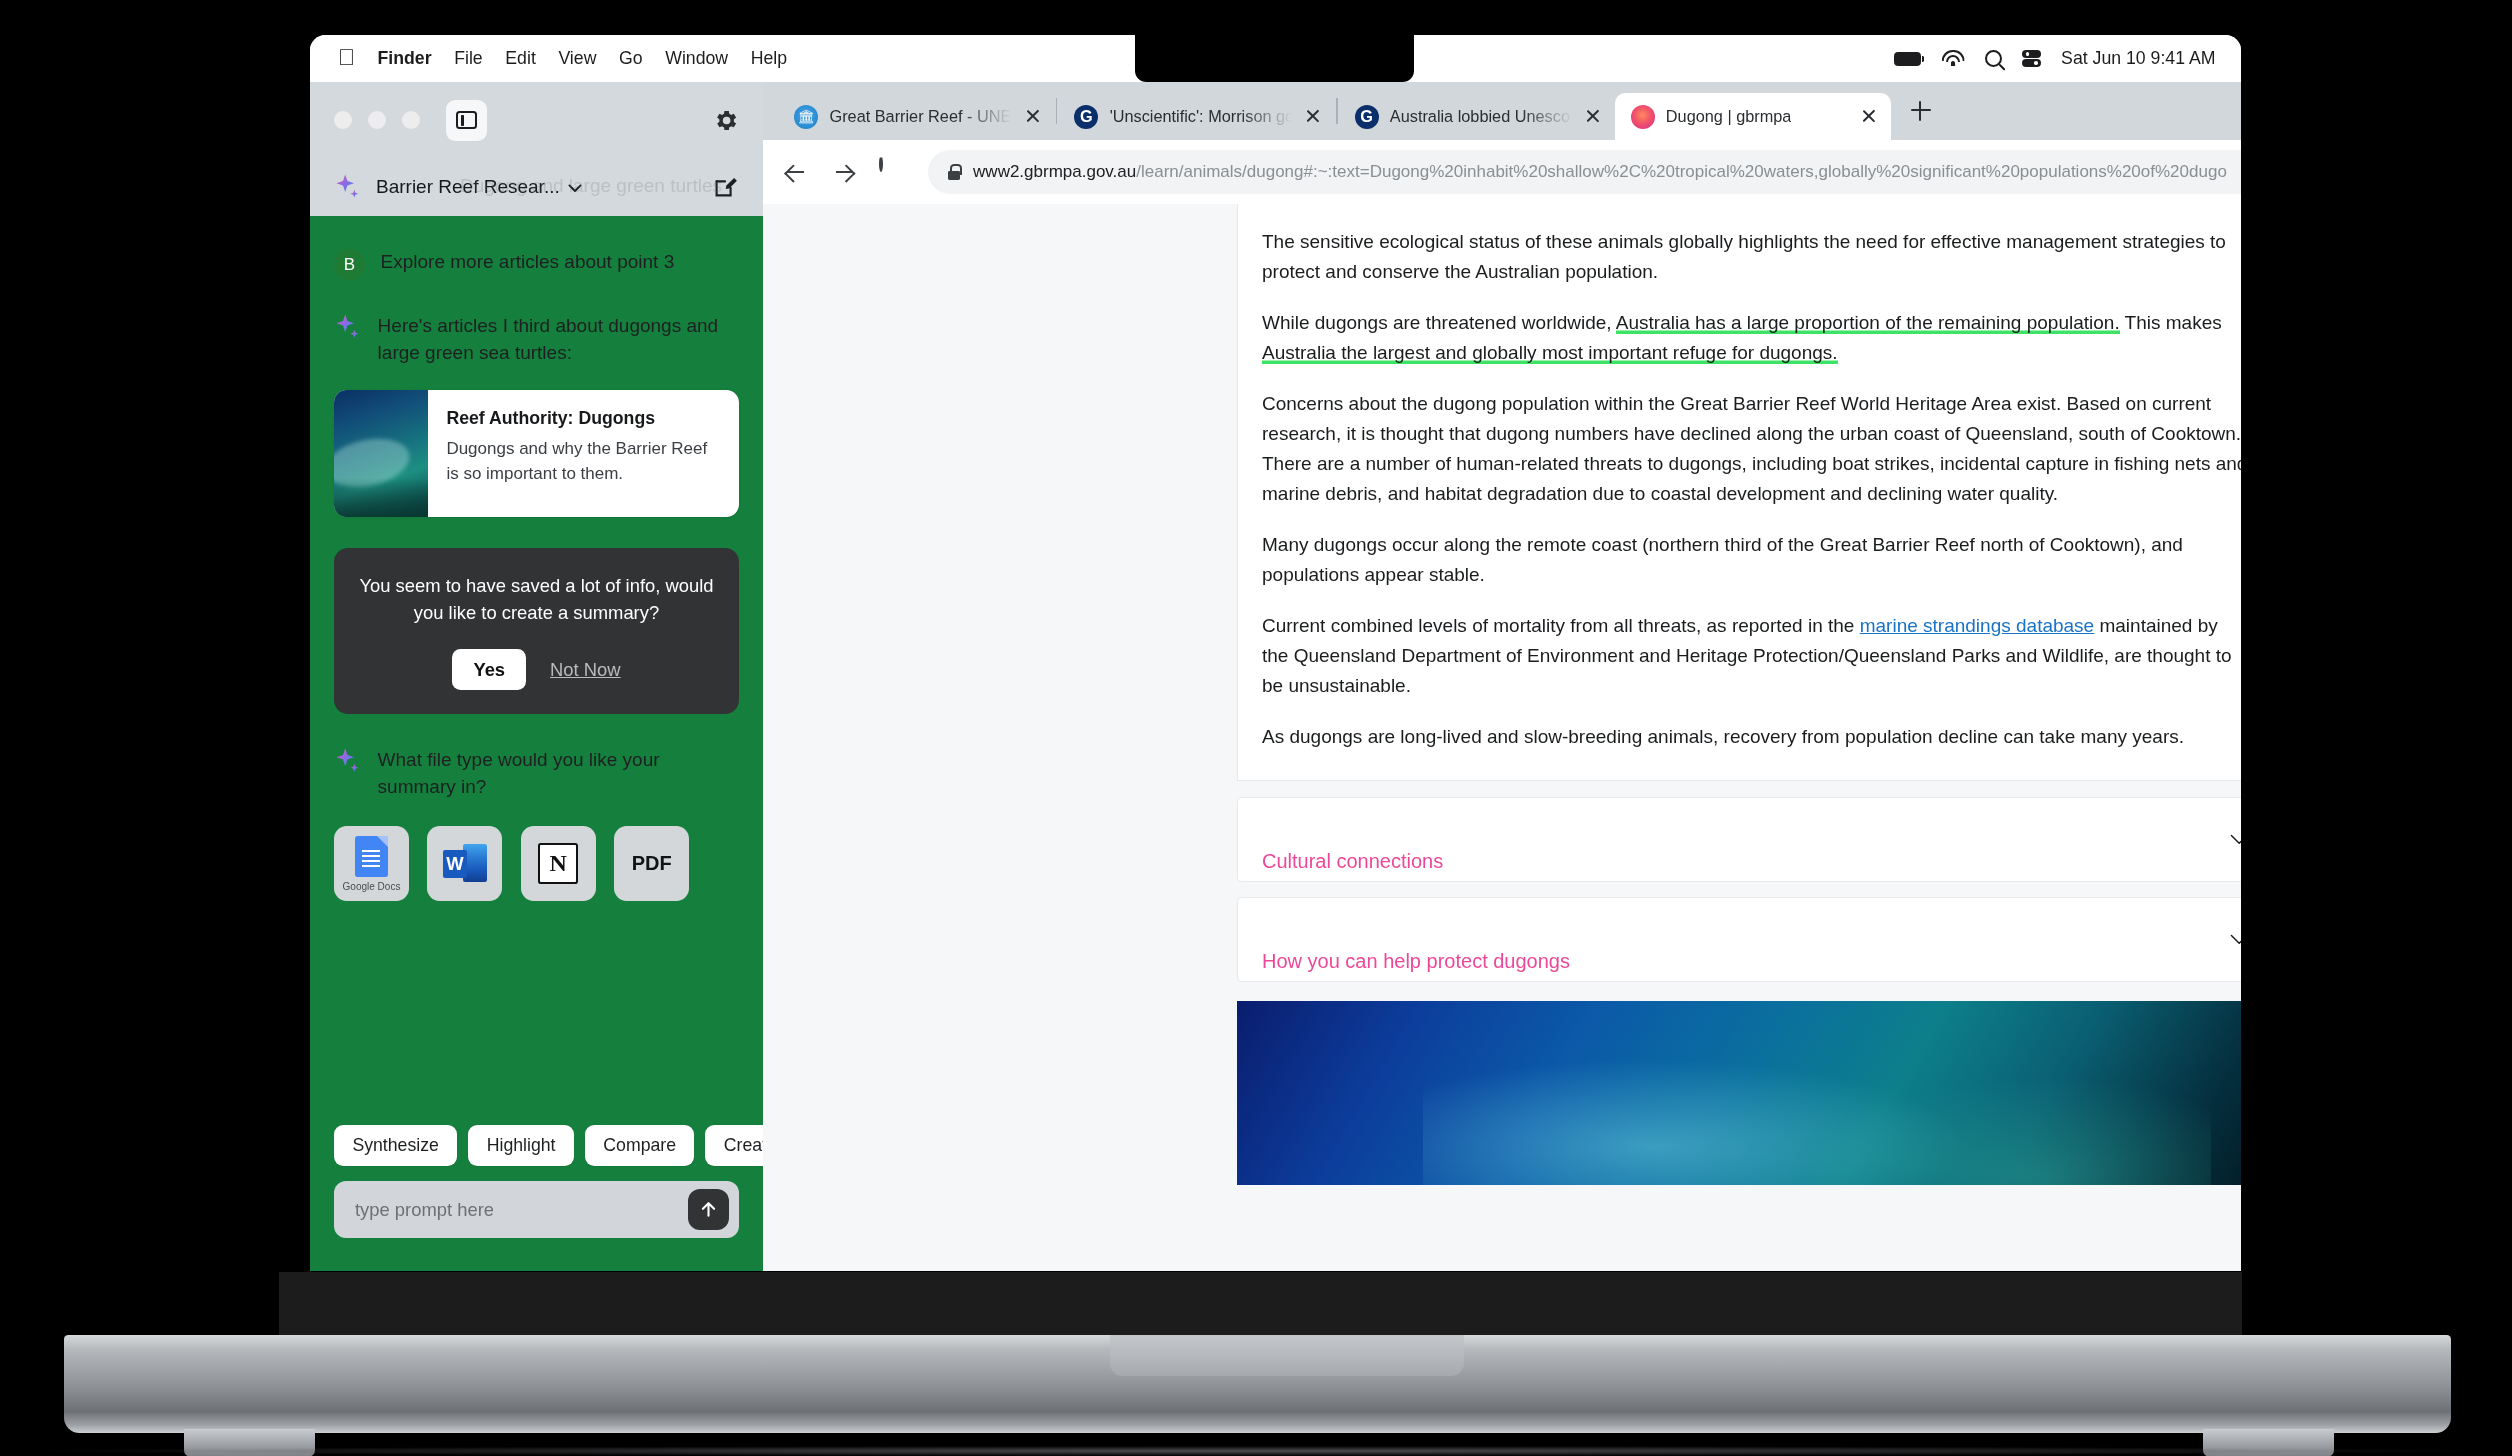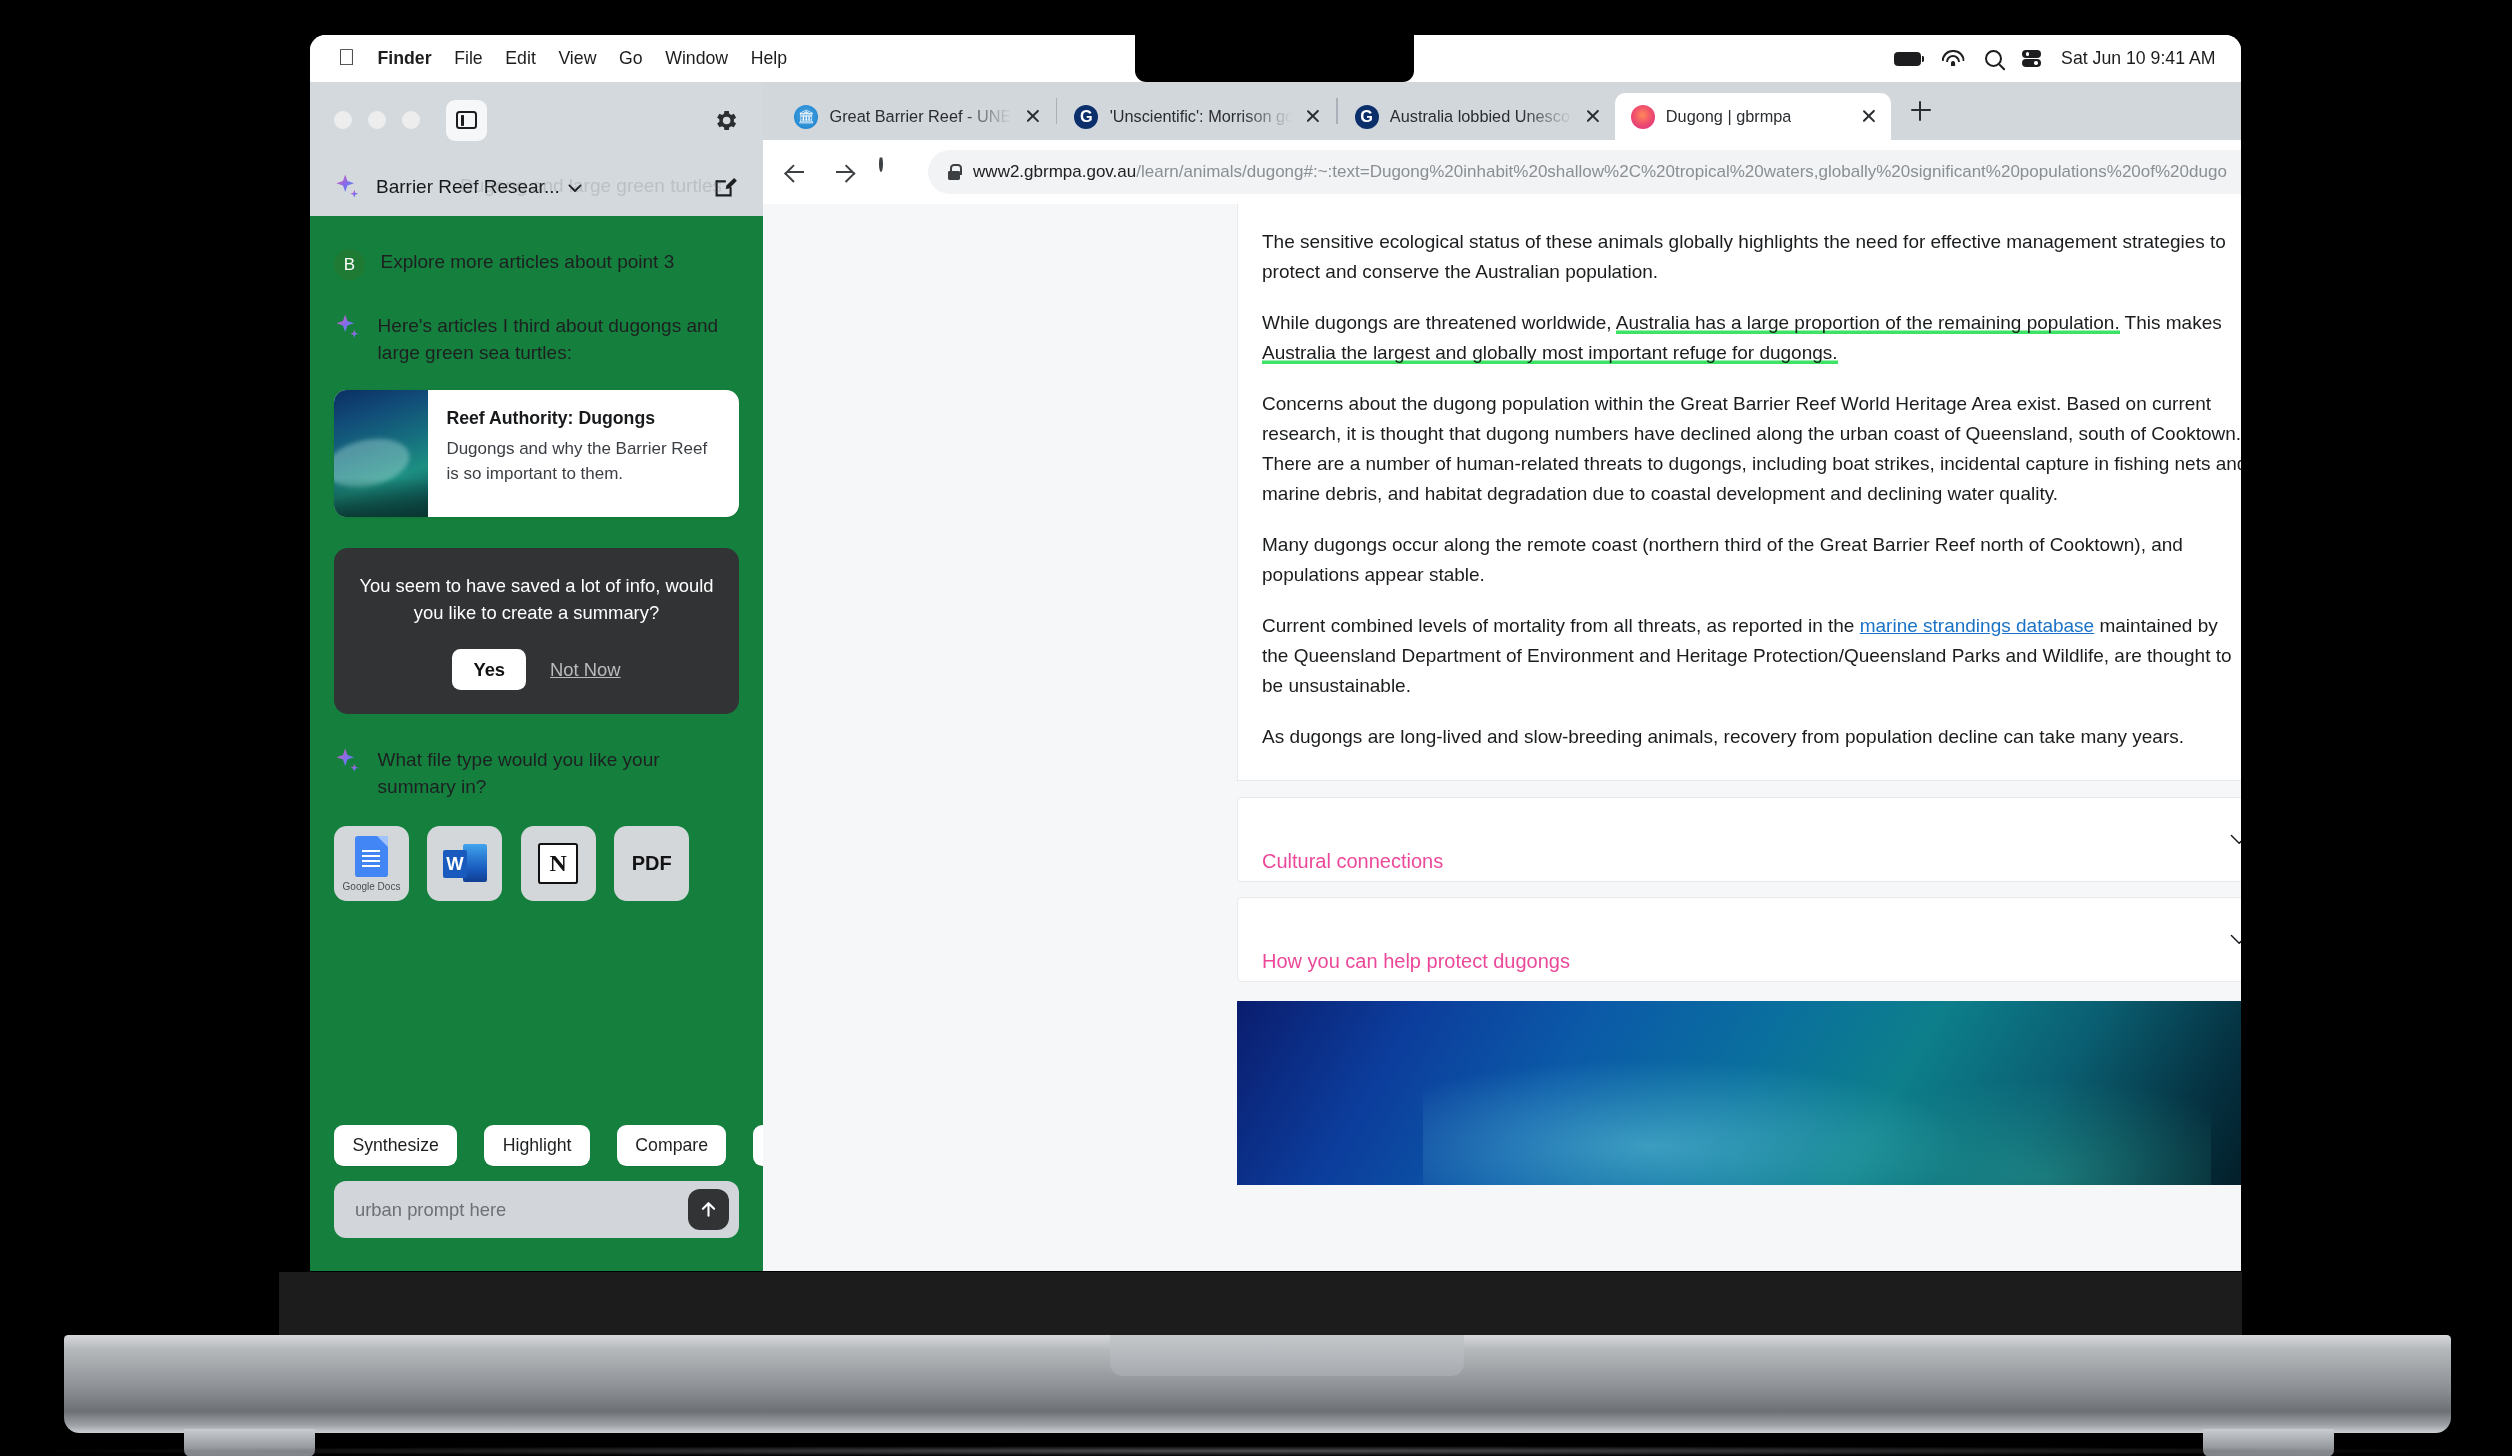--- a/index.html
+++ b/index.html
@@ -139,21 +139,21 @@
   .wdoc .wr { position:absolute; right:0; top:2.8px; width:24px; height:38px; border-radius:2.1px;
      background: linear-gradient(180deg,#41a5ee 0%,#2b7cd3 34%,#185abd 67%,#103f91 100%); }
   .wdoc .wl { position:absolute; left:0; top:8.5px; width:24px; height:28px; background:#185abd;
      border-radius: 2.1px; color:#fff; font-weight:700; font-size:18.4px;
      display:flex; align-items:center; justify-content:center; }
   .ndoc { width: 40px; height: 41px; background:#fff; border:2.1px solid #111; border-radius: 2.8px;
      color:#111; font-size: 24px; font-weight: 700; display:flex; align-items:center; justify-content:center;
      font-family: "Liberation Serif", serif; }
   .pdf { font-size: 20px; font-weight: 700; color:#121315; }
 
-  .chips { position:absolute; left: 24px; bottom: 105px; display:flex; gap: 27px; }
+  .chips { position:absolute; left: 24px; bottom: 105px; display:flex; gap: 11px; }
   .chip { background:#fff; border-radius: 9.2px; padding: 10px 18.4px; font-size: 17.7px; color:#1d1f21;
      white-space: nowrap; box-shadow: 0 0.7px 1.4px rgba(0,0,0,.07); }
   .prompt-bar { position:absolute; left: 24px; bottom: 33px; width: 405px; height: 57px;
      background:#d2d6da; border-radius: 12px; display:flex; align-items:center; padding: 0 10px 0 21px; }
   .prompt-ph { font-size: 18.4px; color:#6d7176; }
   .send-btn { margin-left:auto; width: 41px; height: 41px; background:#323335; border-radius: 12px;
      display:flex; align-items:center; justify-content:center; }
 
   
   .browser { position: absolute; left: 453px; top: 47px; width: 1789px; height: 1189px;
@@ -375,21 +375,21 @@
       </div>
 
       <div class="chips">
         <span class="chip">Synthesize</span>
         <span class="chip">Highlight</span>
         <span class="chip">Compare</span>
         <span class="chip">Create</span>
       </div>
 
       <div class="prompt-bar">
-        <span class="prompt-ph">urban prompt here</span>
+        <span class="prompt-ph">type prompt here</span>
         <span class="send-btn">
           <svg viewBox="0 0 30 30" width="21" height="21">
             <path d="M15 24 V7 M7 14 L15 6 L23 14" stroke="#fff" stroke-width="3" fill="none" stroke-linecap="round" stroke-linejoin="round"></path>
           </svg>
         </span>
       </div>
     </div>
 
     <div class="browser">
 

